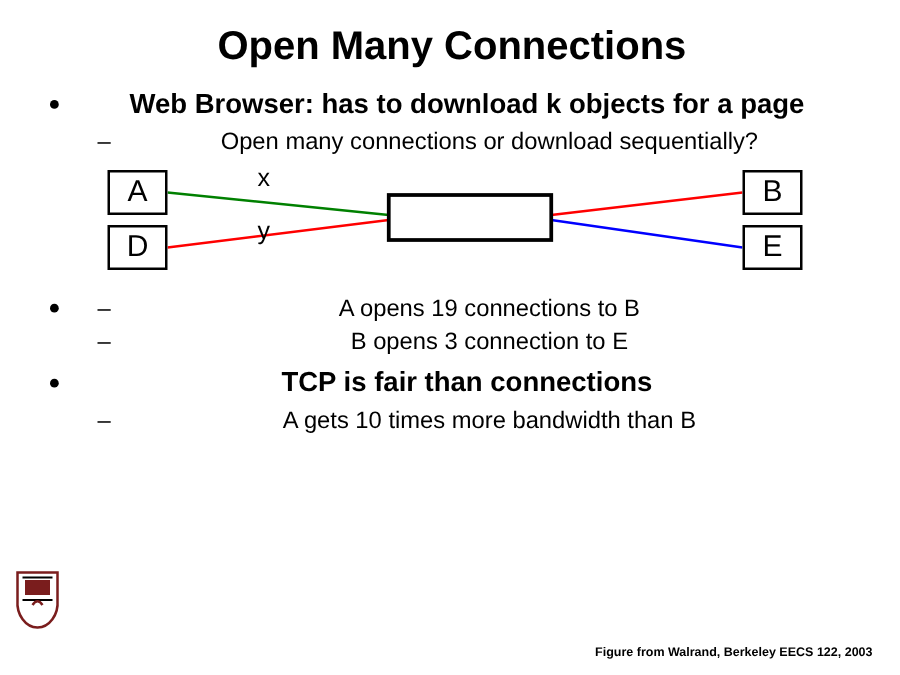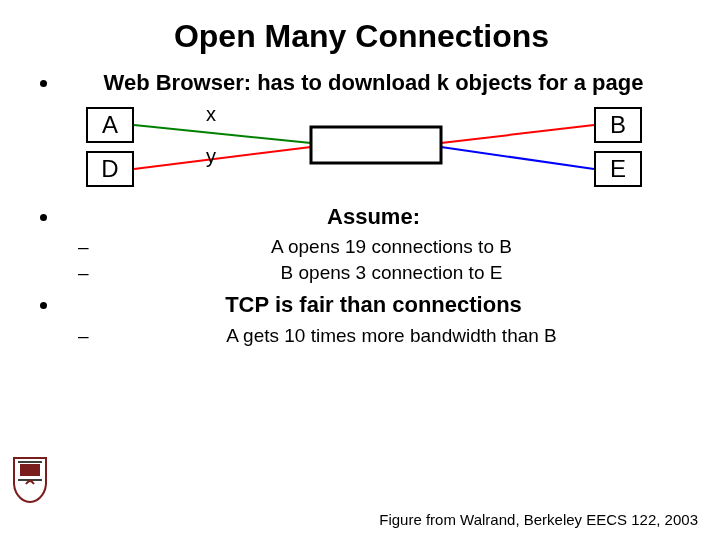--- a/index.html
+++ b/index.html
@@ -14,37 +14,40 @@
   .diagram-wrap { margin: 0 0 10px 50px; }
   .diagram { position: relative; width: 560px; height: 90px; }
   .node {
     position: absolute; width: 48px; height: 36px; border: 2px solid #000;
     background: #fff; font-size: 24px; font-family: Arial, sans-serif;
     display: flex; align-items: center; justify-content: center;
   }
   .lbl { position: absolute; font-size: 20px; }
   .footer-credit {
     position: absolute; right: 18px; bottom: 12px;
-    font-size: 15px; font-weight: normal;
+    font-size: 10px; font-weight: bold;
   }
   .crest {
     position: absolute; left: 12px; bottom: 36px; width: 36px; height: 48px;
   }
   .crest svg { width: 100%; height: 100%; }
 </style>
 </head>
 <body>
 
 <div class="slide">
 
   <h1 class="title">Open Many Connections</h1>
 
   <ul class="top bullet-block">
     <li>
       <span>Web Browser: has to download k objects for a page</span>
+      <ul class="sub">
+        <li>Open many connections or download sequentially?</li>
+      </ul>
     </li>
   </ul>
 
   <div class="diagram-wrap">
     <div class="diagram">
       <svg width="560" height="90" style="position:absolute;left:0;top:0">
 
         <line x1="48" y1="22" x2="225" y2="40" stroke="#008000" stroke-width="2"></line>
 
         <line x1="48" y1="66" x2="225" y2="44" stroke="#ff0000" stroke-width="2"></line>
@@ -59,21 +62,20 @@
       <div class="node" style="left:0;top:48px">D</div>
       <div class="node" style="left:508px;top:4px">B</div>
       <div class="node" style="left:508px;top:48px">E</div>
       <div class="lbl" style="left:120px;top:0">x</div>
       <div class="lbl" style="left:120px;top:42px">y</div>
     </div>
   </div>
 
   <ul class="top bullet-block">
     <li>
-      <span>Assume:</span>
       <ul class="sub">
         <li>A opens 19 connections to B</li>
         <li>B opens 3 connection to E</li>
       </ul>
     </li>
     <li>
       <span>TCP is fair than connections</span>
       <ul class="sub">
         <li>A gets 10 times more bandwidth than B</li>
       </ul>

